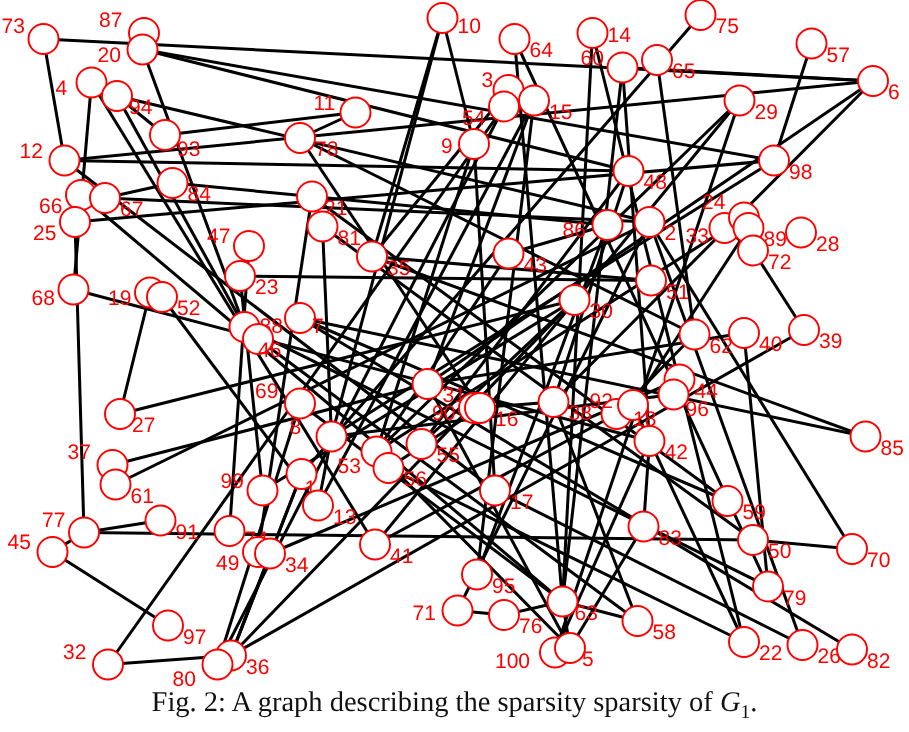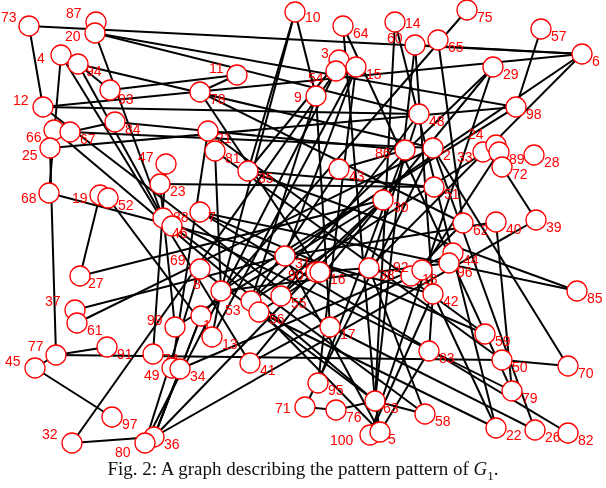--- a/index.html
+++ b/index.html
@@ -541,15 +541,15 @@
       </g>
       <g>
         <circle cx="380" cy="432" r="10" fill="#ffffff" stroke="#ff0000" stroke-width="1.3"></circle>
         <text x="388" y="444" class="node-label">5</text>
       </g>
     </g>
 </svg>
 
 <div class="caption">
   <span>Fig. 2:</span>
-  <span>A graph describing the pattern pattern of</span>
+  <span>A graph describing the sparsity sparsity of</span>
   <span class="math"><span>G</span><sub>1</sub></span><span>.</span>
 </div>
 
 </body></html>

